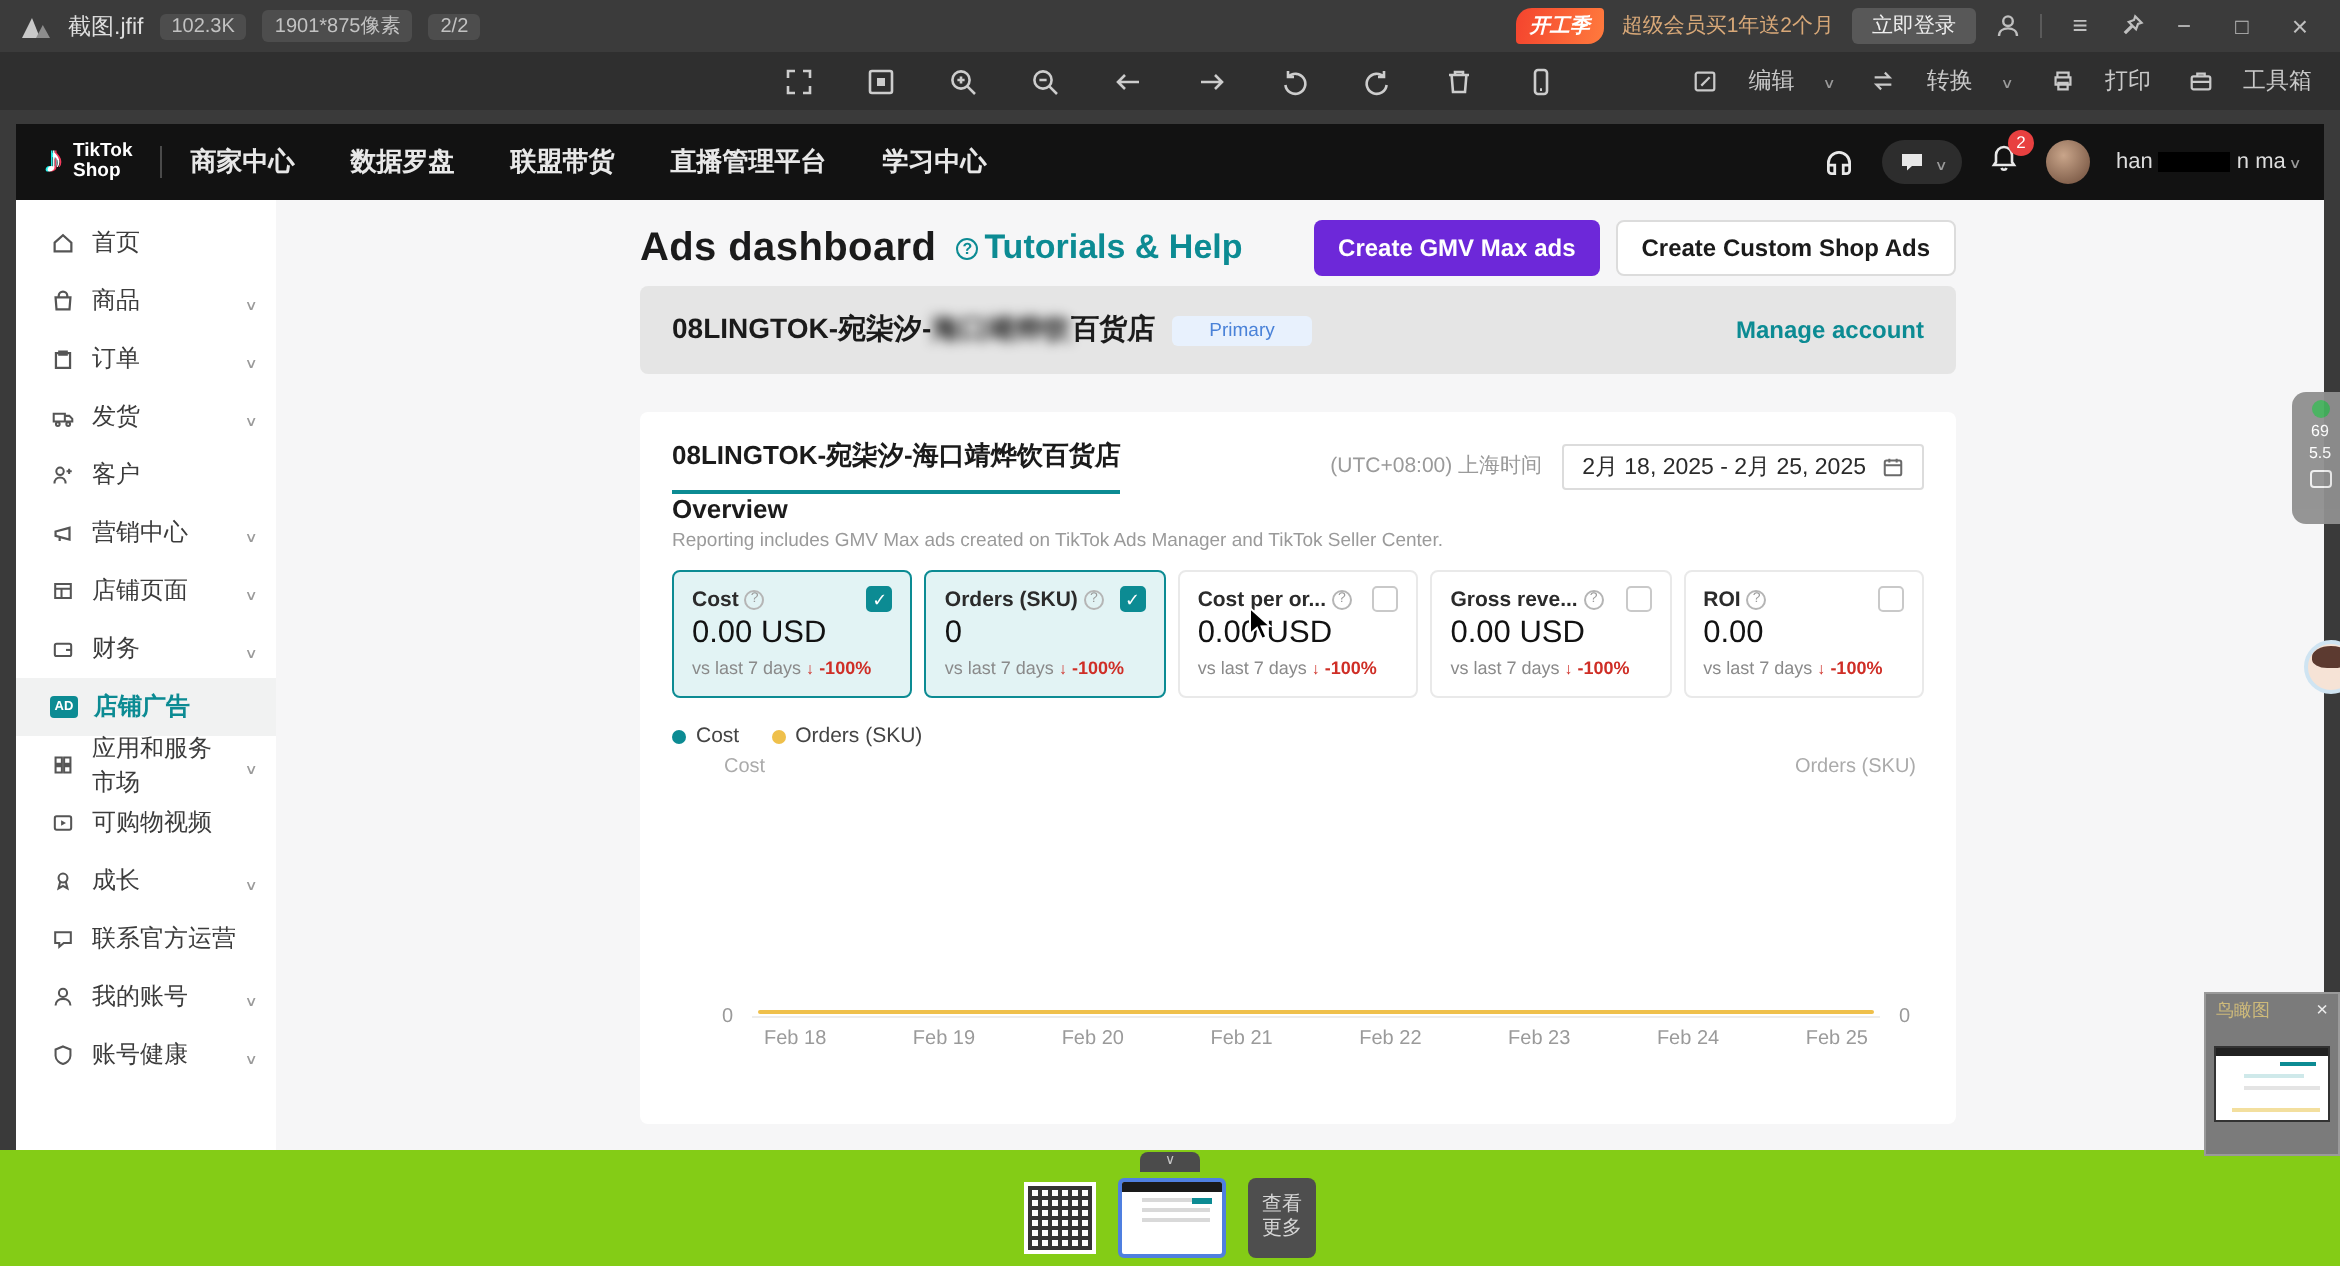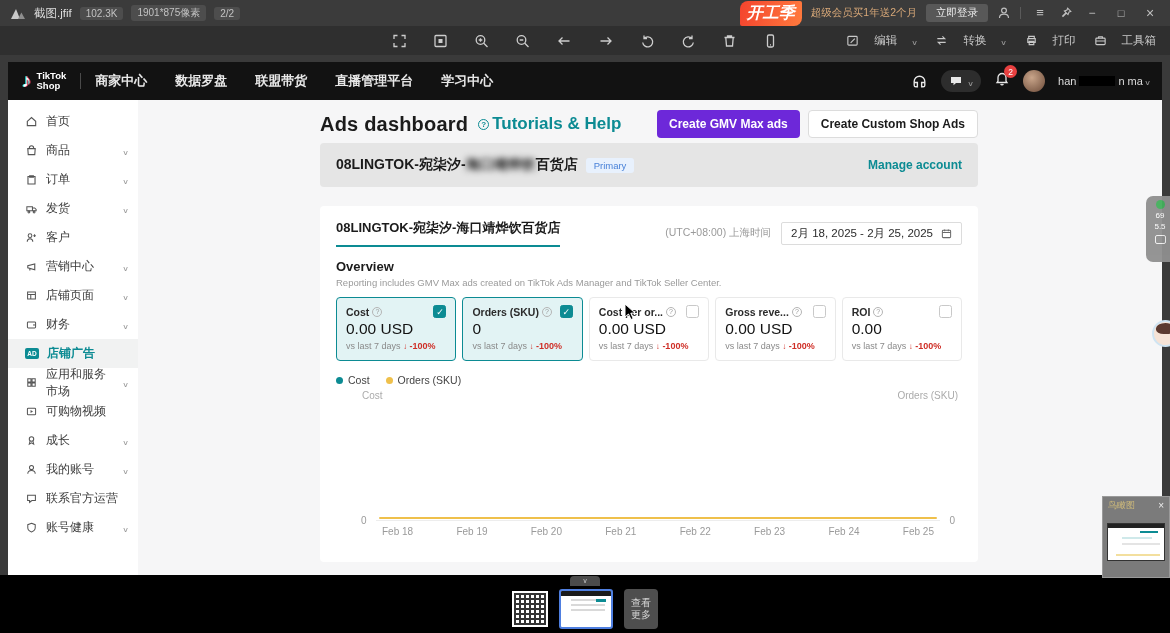--- a/index.html
+++ b/index.html
@@ -6,21 +6,21 @@
   html,body{width:1170px;height:633px;overflow:hidden;}
   body{font-family:"Liberation Sans",sans-serif;background:#3a3a3a;}
   .stage{position:relative;width:1170px;height:633px;background:#3a3a3a;overflow:hidden;}
 
   
   .titlebar{position:absolute;left:0;top:0;width:1170px;height:26px;background:#3b3b3b;display:flex;align-items:center;padding:0 10px;gap:8px;color:#cfcfcf;font-size:11px;}
   .applogo{width:16px;height:14px;flex:0 0 auto;}
   .fname{color:#dedede;font-size:11.5px;}
   .fbadge{background:#4d4d4d;color:#c2c2c2;border-radius:3px;padding:1px 6px;font-size:10px;}
   .tb-right{margin-left:auto;display:flex;align-items:center;gap:9px;}
-  .promo-badge{background:linear-gradient(100deg,#f4442e,#ff7a3d);color:#fff;font-size:16px;font-style:italic;font-weight:bold;padding:2px 7px;border-radius:8px 2px 8px 2px;}
+  .promo-badge{background:linear-gradient(100deg,#f4442e,#ff7a3d);color:#fff;font-size:10px;font-style:italic;font-weight:bold;padding:2px 7px;border-radius:8px 2px 8px 2px;}
   .promo-text{color:#d8a878;font-size:10.5px;}
   .login-btn{background:#585858;color:#eee;font-size:10.5px;padding:2px 10px;border-radius:3px;}
   .wbtn{width:20px;text-align:center;color:#bfbfbf;font-size:12px;line-height:26px;}
   .wbtn.min::before{content:"\2212";}
   .wbtn.max::before{content:"\25A1";font-size:11px;}
   .wbtn.close::before{content:"\00D7";font-size:14px;}
   .wbtn.menu::before{content:"\2261";font-size:13px;}
   .vsep{width:1px;height:12px;background:#5a5a5a;}
 
   
@@ -68,30 +68,30 @@
   .tut{display:flex;align-items:center;gap:3px;color:#0c8b93;font-size:17px;font-weight:bold;}
   .tuticon{width:11px;height:11px;border:1.3px solid #0c8b93;border-radius:50%;font-size:8px;display:flex;align-items:center;justify-content:center;color:#0c8b93;}
   .tuticon::before{content:"?";}
   .headbtns{margin-left:auto;display:flex;gap:8px;}
   .btn-teal{background:#6d28d9;color:#fff;font-size:12px;font-weight:bold;border:none;border-radius:4px;padding:6px 12px;}
   .btn-ghost{background:#fff;color:#1b1b1b;font-size:12px;font-weight:bold;border:1px solid #dcdcdc;border-radius:4px;padding:6px 12px;}
 
   .acct-card{margin-top:4px;height:44px;background:#e5e5e5;border-radius:4px;display:flex;align-items:center;padding:0 16px;gap:8px;}
   .acct-name{font-size:14px;font-weight:bold;color:#1b1b1b;}
   .blurseg{filter:blur(3px);}
-  .badge-primary{background:#e8f1fd;color:#4a82d8;font-size:9.5px;padding:2px 8px;border-radius:3px;}
+  .badge-primary{background:#e8f1fd;color:#4a82d8;font-size:9.5px;padding:2px 19px;border-radius:3px;}
   .manage{margin-left:auto;color:#0c8b93;font-size:12px;font-weight:bold;}
 
   .report-card{margin-top:19px;height:356px;background:#fff;border-radius:4px;padding:13px 16px;position:relative;}
   .tabrow{display:flex;align-items:center;}
   .tab{font-size:13px;font-weight:bold;color:#1b1b1b;padding-bottom:8px;border-bottom:2.5px solid #0c8b93;}
   .tz{margin-left:auto;color:#9a9a9a;font-size:10.5px;margin-right:10px;}
   .datebox{border:1px solid #dcdcdc;border-radius:2px;height:23px;display:flex;align-items:center;gap:8px;padding:0 9px;font-size:11.5px;color:#2b2b2b;}
   .calico{width:11px;height:11px;}
-  .sec-title{margin-top:12px;font-size:13px;font-weight:bold;color:#1b1b1b;}
+  .sec-title{font-size:13px;font-weight:bold;color:#1b1b1b;}
   .sec-note{margin-top:3px;font-size:9.5px;color:#9a9a9a;}
 
   .metrics{margin-top:9px;display:flex;gap:6px;}
   .mcard{flex:1;height:64px;border:1px solid #e9e9e9;border-radius:4px;background:#fff;padding:7px 9px;position:relative;}
   .mcard.sel{background:#e2f3f4;border-color:#0c8b93;}
   .mrow1{display:flex;align-items:center;gap:3px;}
   .mlabel{font-size:10.5px;font-weight:bold;color:#2b2b2b;white-space:nowrap;}
   .info{width:10px;height:10px;border:1px solid #b5b5b5;border-radius:50%;color:#9a9a9a;font-size:7px;display:flex;align-items:center;justify-content:center;flex:0 0 auto;}
   .info::before{content:"?";}
   .cb{margin-left:auto;width:13px;height:13px;border:1px solid #c9c9c9;border-radius:2.5px;background:#fff;flex:0 0 auto;}
@@ -108,21 +108,21 @@
   .axisrow{margin-top:4px;display:flex;font-size:10px;color:#ababab;}
   .axisrow .axl{margin-left:26px;}
   .axisrow .axr{margin-left:auto;margin-right:4px;}
   .plot{position:relative;height:118px;margin:2px 22px 0 40px;border-bottom:1px solid #ededed;}
   .yline{position:absolute;left:3px;right:3px;bottom:1px;height:2px;background:#efc04b;border-radius:1px;}
   .zeroL{position:absolute;left:-15px;bottom:-6px;font-size:10px;color:#9a9a9a;}
   .zeroR{position:absolute;right:-15px;bottom:-6px;font-size:10px;color:#9a9a9a;}
   .xlabels{display:flex;justify-content:space-between;margin:5px 28px 0 46px;font-size:10px;color:#9a9a9a;}
 
   
-  .filmstrip{position:absolute;left:0;top:575px;width:1170px;height:58px;background:#000000;}
+  .filmstrip{position:absolute;left:0;top:575px;width:1170px;height:58px;background:#84cc16;}
   .fs-tab{position:absolute;left:50%;top:1px;transform:translateX(-50%);width:30px;height:10px;background:#4b4b4b;border-radius:4px 4px 0 0;color:#c5c5c5;font-size:7px;text-align:center;line-height:9px;}
   .fs-tab::before{content:"\2228";}
   .fs-items{position:absolute;left:50%;top:14px;transform:translateX(-50%);display:flex;align-items:center;gap:11px;}
   .qr{width:36px;height:36px;background:#fff;position:relative;overflow:hidden;}
   .qr::before{content:"";position:absolute;inset:2px;background:
     repeating-linear-gradient(0deg,#111 0 2px,transparent 2px 5px),
     repeating-linear-gradient(90deg,#111 0 2px,transparent 2px 5px);opacity:.85;}
   .thumb-sel{width:54px;height:40px;background:#fff;border:2px solid #4f7fe0;border-radius:3px;position:relative;overflow:hidden;}
   .thumb-sel .t-head{height:5px;background:#1a1a1a;}
   .thumb-sel .t-line{height:2px;background:#d9d9d9;margin:3px 6px 0 10px;}
@@ -378,31 +378,31 @@
         <div class="sbitem">
           <svg width="13" height="13" viewBox="0 0 14 14" stroke="currentColor" stroke-width="1.1" fill="none">
               <circle cx="7" cy="5.4" r="2.4"></circle>
               <path d="M5.5 7.4L4.6 11l2.4-1.4L9.4 11l-.9-3.6"></path>
             </svg>
           <span>成长</span>
           <span class="chev sbchev"></span>
         </div>
         <div class="sbitem">
           <svg width="13" height="13" viewBox="0 0 14 14" stroke="currentColor" stroke-width="1.1" fill="none">
+              <path d="M2.8 3.4h8.4v5.8H7.4L5 11.2V9.2H2.8z"></path>
+            </svg>
+          <span>联系官方运营</span>
+        </div>
+        <div class="sbitem">
+          <svg width="13" height="13" viewBox="0 0 14 14" stroke="currentColor" stroke-width="1.1" fill="none">
               <circle cx="7" cy="4.8" r="2.2"></circle>
               <path d="M3 11.6c0-2.3 1.8-3.6 4-3.6s4 1.3 4 3.6"></path>
             </svg>
           <span>我的账号</span>
           <span class="chev sbchev"></span>
-        </div>
-        <div class="sbitem">
-          <svg width="13" height="13" viewBox="0 0 14 14" stroke="currentColor" stroke-width="1.1" fill="none">
-              <path d="M2.8 3.4h8.4v5.8H7.4L5 11.2V9.2H2.8z"></path>
-            </svg>
-          <span>联系官方运营</span>
         </div>
         <div class="sbitem">
           <svg width="13" height="13" viewBox="0 0 14 14" stroke="currentColor" stroke-width="1.1" fill="none">
               <path d="M7 2.4l4 1.6v3.4c0 2.6-2.6 4-4 4.4-1.4-.4-4-1.8-4-4.4V4z"></path>
             </svg>
           <span>账号健康</span>
           <span class="chev sbchev"></span>
         </div>
       </div>
 

